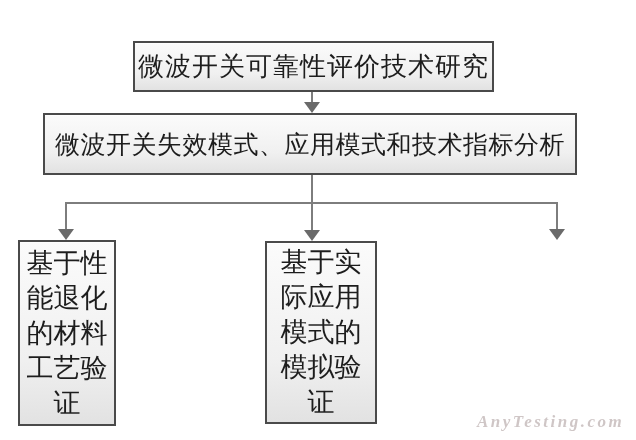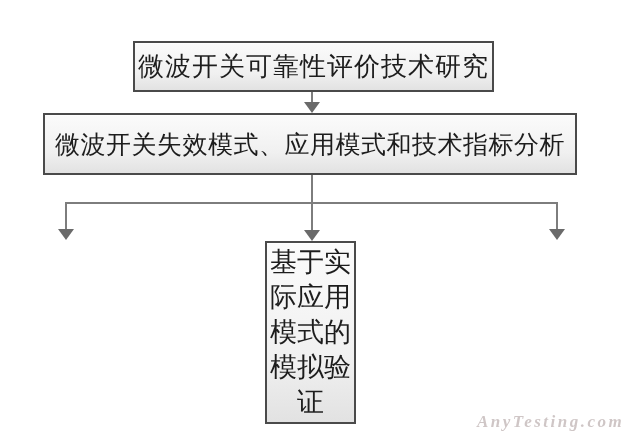--- a/index.html
+++ b/index.html
@@ -68,21 +68,21 @@
     font-size: 27px;
     line-height: 35px;
   }
   .node-leaf .leaf-text {
     display: block;
     width: 84px;
     word-break: break-all;
     text-align: center;
   }
   .node-leaf-1 { left: 18px; }
-  .node-leaf-2 { left: 265px; top: 241px; width: 91px; height: 183px; }
+  .node-leaf-2 { left: 265px; top: 241px; width: 112px; height: 183px; }
   .node-leaf-3 { left: 508px; top: 242px; width: 97px; height: 183px; }
   .watermark {
     position: absolute;
     z-index: 5;
     color: var(--watermark, #c7bebe);
     opacity: 0.85;
     pointer-events: none;
   }
   .watermark-name {
     left: 470px; top: 383px;
@@ -123,20 +123,23 @@
   </svg>
 
   <div class="node node-root">
     <span>微波开关可靠性评价技术研究</span>
   </div>
 
   <div class="node node-level2">
     <span>微波开关失效模式、应用模式和技术指标分析</span>
   </div>
 
+  <div class="node node-leaf node-leaf-1">
+    <span class="leaf-text">基于性能退化的材料工艺验证</span>
+  </div>
 
   <div class="node node-leaf node-leaf-2">
     <span class="leaf-text">基于实际应用模式的模拟验证</span>
   </div>
 
 
   <div class="watermark watermark-url">AnyTesting.com</div>
 
 </div>
 

